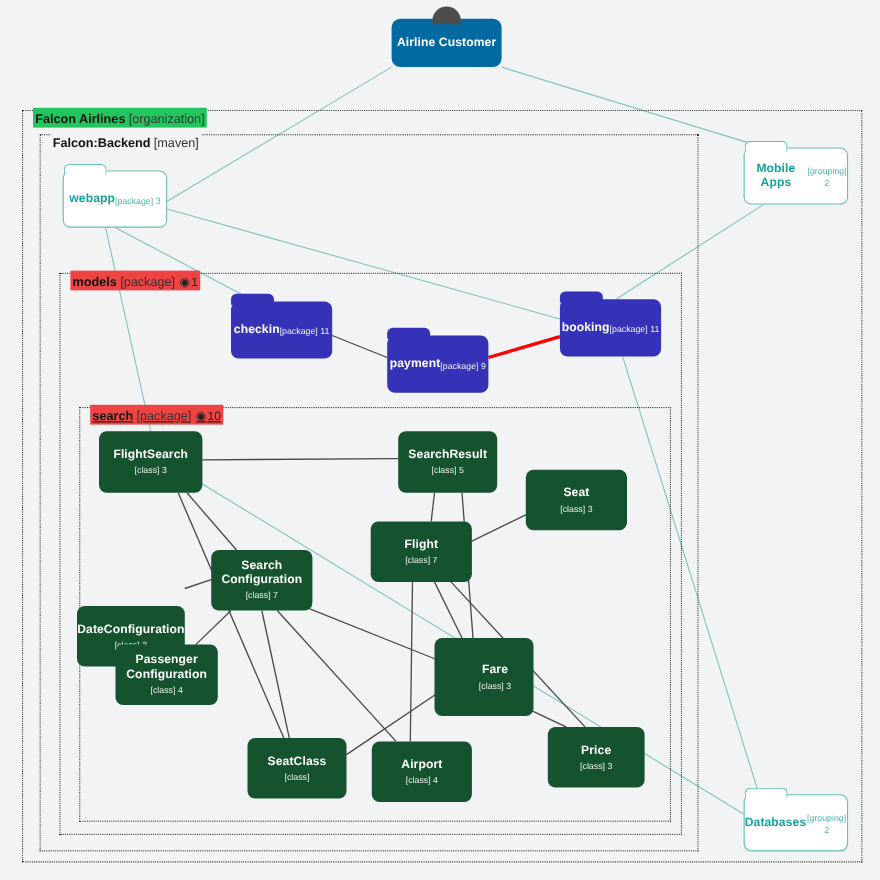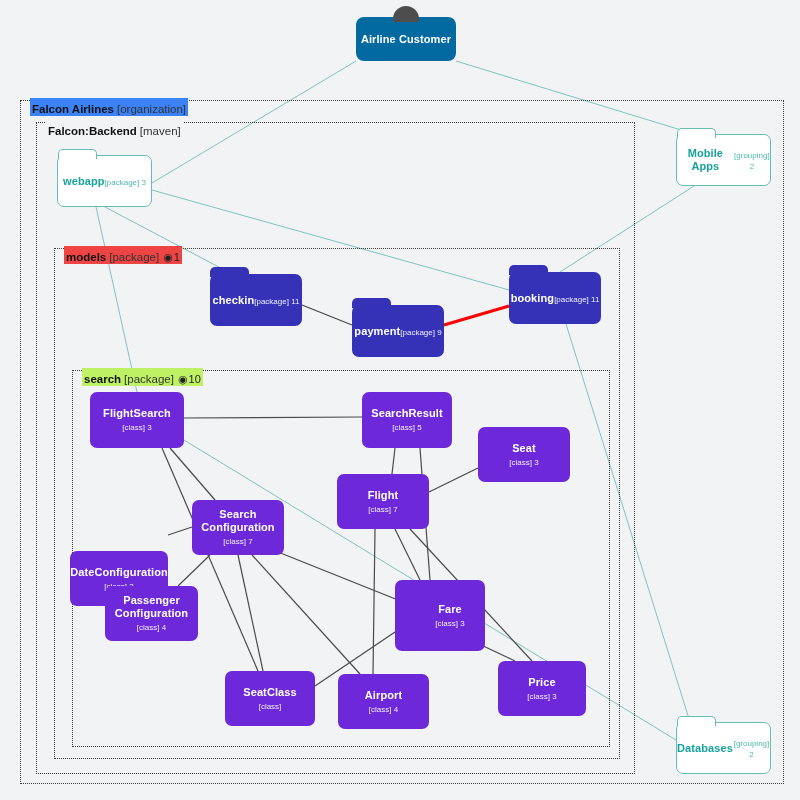--- a/index.html
+++ b/index.html
@@ -116,21 +116,21 @@
 
   
   .node.pkg {
     background: #3532b8;
     color: #ffffff;
   }
   .node.pkg .folder-tab { background: #3532b8; }
 
   
   .node.cls {
-    background: #6d28d9;
+    background: #14532d;
     color: #ffffff;
   }
 
   
   .node.teal {
     background: #ffffff;
     color: #17a39b;
     border: 1.4px solid #66bdb6;
   }
   .node.teal .folder-tab {
@@ -185,30 +185,30 @@
       <line x1="192" y1="527" x2="168" y2="535" stroke="#4a4a4a" stroke-width="1.2"></line>
       <line x1="210" y1="555" x2="178" y2="586" stroke="#4a4a4a" stroke-width="1.2"></line>
       <line x1="238" y1="555" x2="263" y2="671" stroke="#4a4a4a" stroke-width="1.2"></line>
       <line x1="252" y1="555" x2="360" y2="674" stroke="#4a4a4a" stroke-width="1.2"></line>
       <line x1="268" y1="548" x2="398" y2="600" stroke="#4a4a4a" stroke-width="1.2"></line>
       <line x1="460" y1="635" x2="515" y2="661" stroke="#4a4a4a" stroke-width="1.2"></line>
       <line x1="398" y1="630" x2="315" y2="686" stroke="#4a4a4a" stroke-width="1.2"></line>
     </svg>
   <div id="containers">
       <div class="container-box" style="left: 20px; top: 100px; width: 762px; height: 682px;">
-        <div class="container-label" style="background: #3b82f6;"><span class="cname">Falcon Airlines</span><span class="ctype">[organization]</span></div>
+        <div class="container-label" style="background: #22c55e;"><span class="cname">Falcon Airlines</span><span class="ctype">[organization]</span></div>
       </div>
       <div class="container-box" style="left: 36px; top: 122px; width: 597px; height: 650px;">
         <div class="container-label" style="background: rgb(242, 243, 245);"><span class="cname">Falcon:Backend</span><span class="ctype">[maven]</span></div>
       </div>
       <div class="container-box" style="left: 54px; top: 248px; width: 564px; height: 509px;">
         <div class="container-label" style="background: #ef4444;"><span class="cname">models</span><span class="ctype">[package]</span><span class="ceye">◉</span><span class="ccount">1</span></div>
       </div>
       <div class="container-box" style="left: 72px; top: 370px; width: 536px; height: 375px;">
-        <div class="container-label" style="background: #bef264;"><span class="cname">search</span><span class="ctype">[package]</span><span class="ceye">◉</span><span class="ccount">10</span></div>
+        <div class="container-label" style="background: #ef4444; text-decoration: underline;"><span class="cname">search</span><span class="ctype">[package]</span><span class="ceye">◉</span><span class="ccount">10</span></div>
       </div>
     </div>
   <div id="nodes">
       <div class="node actor" style="left: 356px; top: 17px; width: 100px; height: 44px;">
         <div class="head"></div>
         <div class="body">
           <div class="nlabel">Airline Customer</div>
         </div>
       </div>
       <div class="node teal folder" style="left: 57px; top: 155px; width: 95px; height: 52px;">

